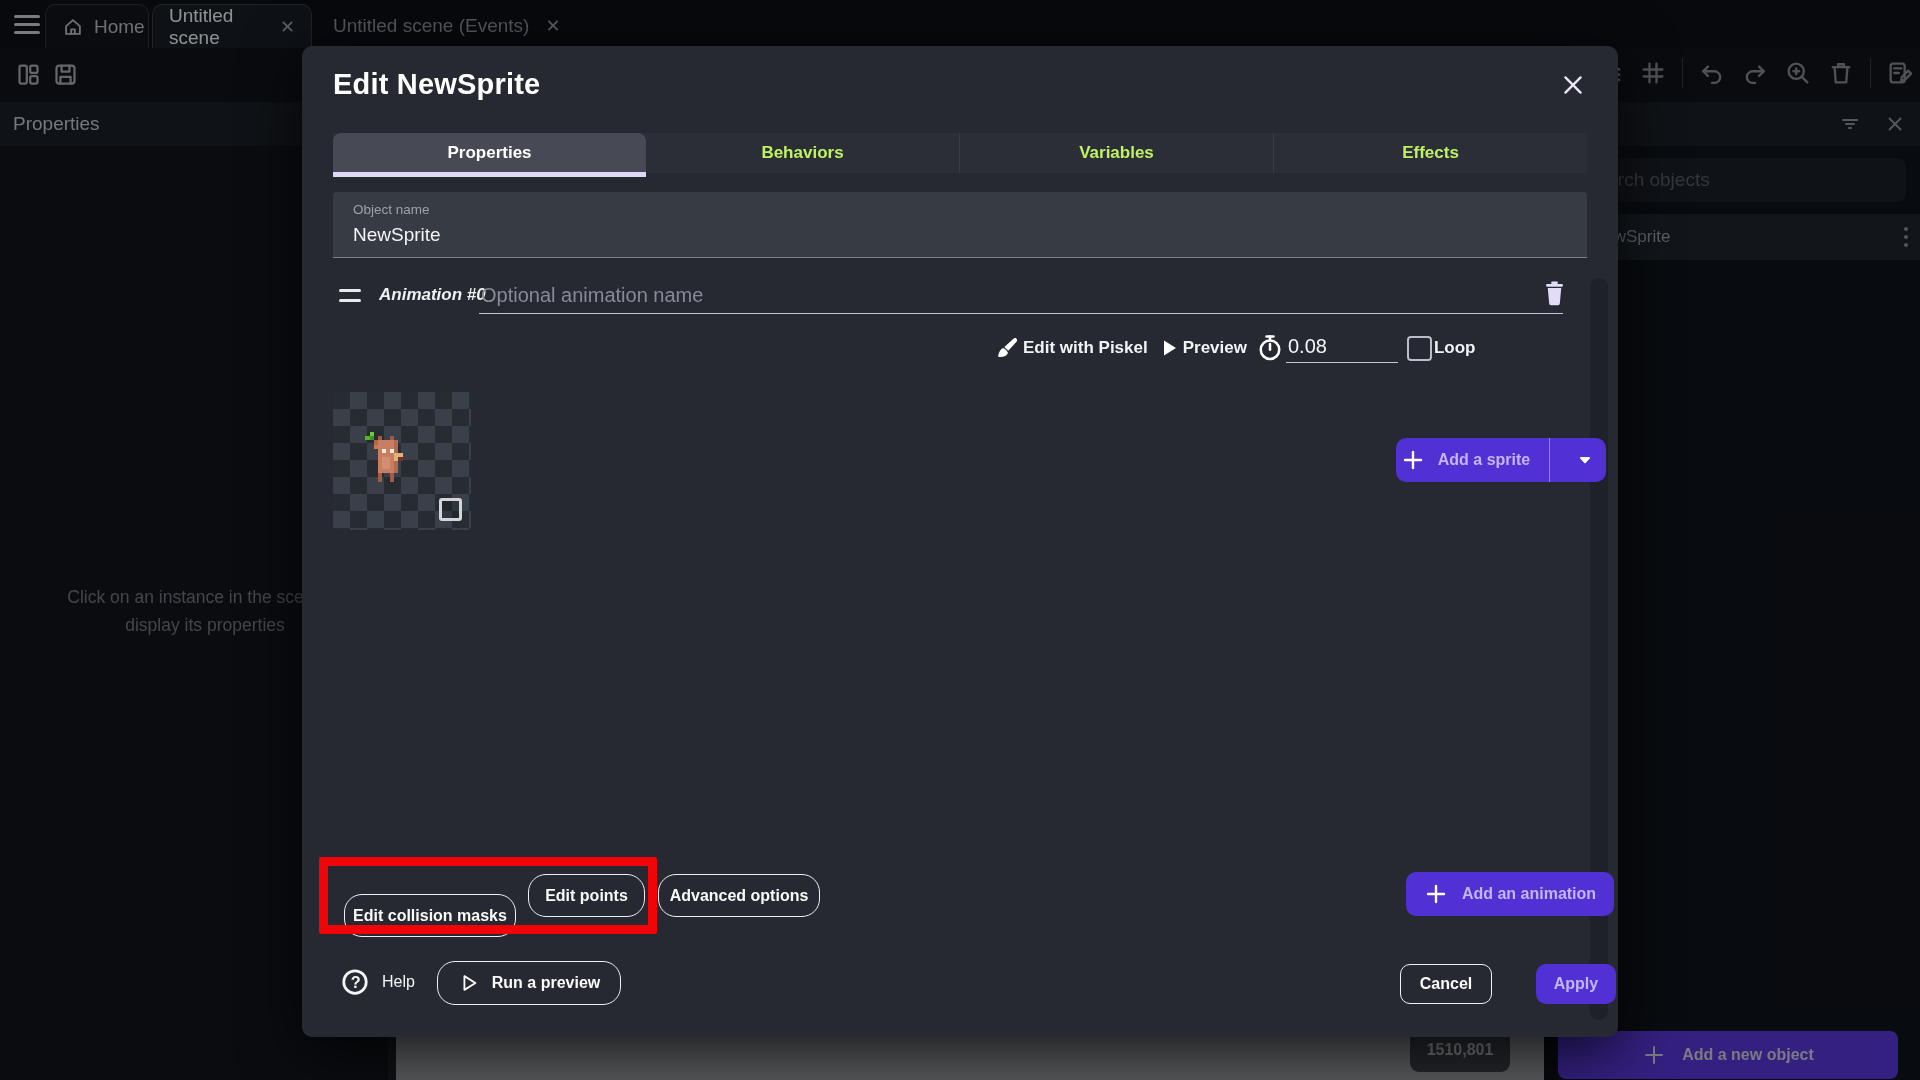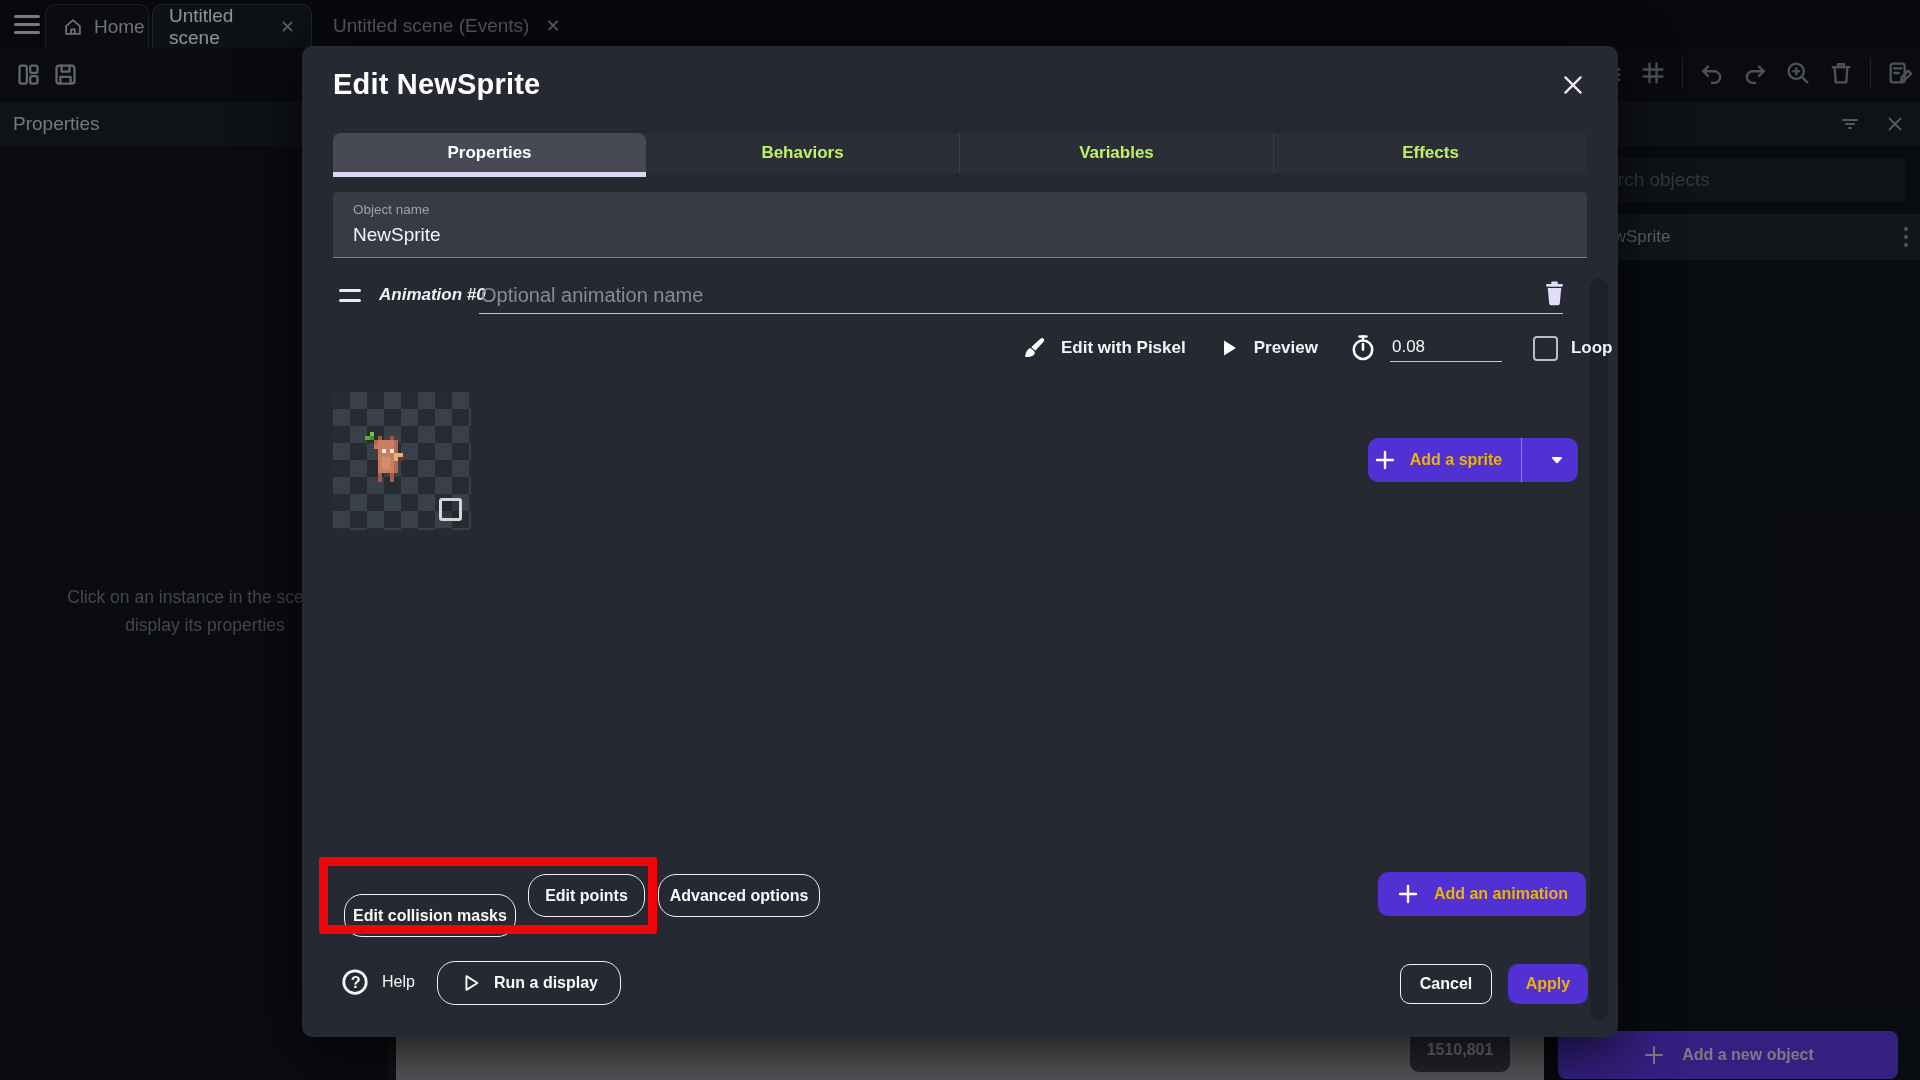--- a/index.html
+++ b/index.html
@@ -66,31 +66,31 @@
   .animrow{position:absolute;left:31px;top:228px;right:31px;height:46px;}
   .draghandle{position:absolute;left:6px;top:15px;width:22px;height:13px;display:flex;flex-direction:column;justify-content:space-between;cursor:grab;}
   .draghandle span{display:block;height:3px;background:#e8eaee;border-radius:2px;}
   .animlabel{position:absolute;left:46px;top:11px;font-size:17px;font-weight:700;color:#eef0f2;font-style:italic;}
   .animname{position:absolute;left:146px;top:4px;width:1084px;height:36px;background:transparent;border:none;border-bottom:1px solid #c2c7d2;font-size:20px;color:#e8eaee;outline:none;padding:0 2px;}
   .animname::placeholder{color:#868b95;}
   .trashbtn{position:absolute;left:1208px;top:4px;color:#e2dcf8;cursor:pointer;}
 
   .dlg-scroll{position:absolute;right:10px;top:232px;width:18px;height:742px;background:#1e212a;border-radius:10px;}
 
-  .frametools{position:absolute;left:719px;top:282px;height:40px;display:flex;align-items:center;gap:13px;}
+  .frametools{position:absolute;left:692px;top:282px;height:40px;display:flex;align-items:center;gap:2px;}
   .frametools .lbl{font-size:17px;font-weight:700;color:#f2f3f5;white-space:nowrap;}
-  .timeinput{width:112px;background:transparent;border:none;border-bottom:1px solid #c2c7d2;color:#f5f6f8;font-size:17px;outline:none;padding:2px 2px 4px;}
+  .timeinput{width:112px;background:transparent;border:none;border-bottom:1px solid #c2c7d2;color:#f5f6f8;font-size:20px;outline:none;padding:2px 2px 4px;}
   .chk{width:25px;height:25px;border:2.5px solid #b9bec8;border-radius:4px;background:transparent;cursor:pointer;}
   .gap18{width:5px;}
 
   .thumb{position:absolute;left:31px;top:346px;width:138px;height:138px;background-color:#272b32;background-image:conic-gradient(#39404a 25%,transparent 0 50%,#39404a 0 75%,transparent 0);background-size:34px 34px;}
   .thumb .spritewrap{position:absolute;left:20px;top:36px;width:66px;height:66px;}
   .thumb .selbox{position:absolute;right:9px;bottom:9px;width:23px;height:23px;border:3px solid #d3d5d9;border-radius:3px;background:rgba(20,24,30,.25);cursor:pointer;}
 
-  .btn-purple{background:#5130d4;border:none;border-radius:10px;color:#eab308;font-size:16px;font-weight:700;display:flex;align-items:center;justify-content:center;gap:14px;cursor:pointer;}
+  .btn-purple{background:#5130d4;border:none;border-radius:10px;color:#c4b5fd;font-size:16px;font-weight:700;display:flex;align-items:center;justify-content:center;gap:14px;cursor:pointer;margin-left:28px;}
   .addsprite{position:absolute;left:1066px;top:392px;width:210px;height:44px;padding:0;}
   .addsprite .main{flex:1;display:flex;align-items:center;justify-content:center;gap:13px;height:100%;}
   .addsprite .vsep{width:1px;height:100%;background:rgba(255,255,255,.38);}
   .addsprite .dd{width:42px;height:100%;display:flex;align-items:center;justify-content:center;cursor:pointer;}
 
   .btn-outline{background:transparent;border:1.5px solid #f0eff4;border-radius:18px;color:#fafafa;font-size:16px;font-weight:700;display:flex;align-items:center;justify-content:center;gap:12px;cursor:pointer;}
   .btn-collision{position:absolute;left:42px;top:848px;width:172px;height:43px;}
   .btn-points{position:absolute;left:226px;top:828px;width:117px;height:43px;}
   .btn-advanced{position:absolute;left:356px;top:828px;width:162px;height:43px;}
   .addanim{position:absolute;left:1076px;top:826px;width:208px;height:44px;}
@@ -367,21 +367,21 @@
             <circle cx="12" cy="12" r="9"></circle>
             <text x="8.6" y="16.5">?</text>
           </svg></span>
       <span class="lbl">Help</span>
     </div>
 
     <button class="btn-outline runbtn">
       <span class="icon"><svg width="22" height="22" viewBox="0 0 24 24">
             <polygon points="7,4.5 19,12 7,19.5"></polygon>
           </svg></span>
-      <span>Run a display</span>
+      <span>Run a preview</span>
     </button>
 
     <button class="btn-outline cancelbtn">
         <span>Cancel</span>
       </button>
     <button class="btn-purple applybtn">
         <span>Apply</span>
       </button>
 
     <div class="redrect"></div>

